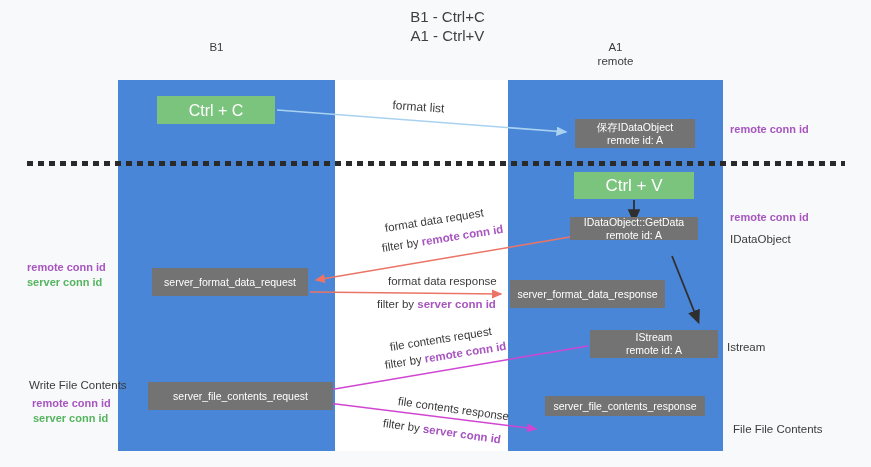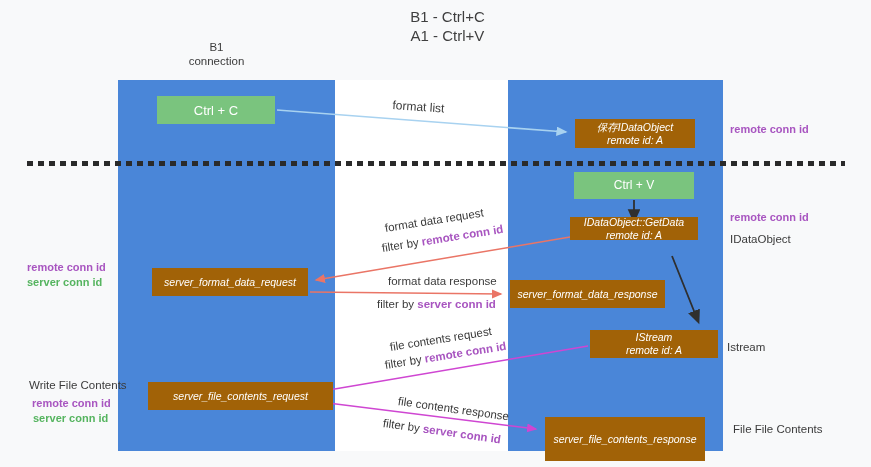--- a/index.html
+++ b/index.html
@@ -9,21 +9,21 @@
     font-size:15px;line-height:19px;color:#3f3f3f;transform:translateX(12px);}
   .lane-header{position:absolute;top:40px;text-align:center;font-size:11.5px;
     line-height:14px;color:#3c3c3c;}
   .lane{position:absolute;top:80px;height:371px;background:#4a86d8;}
   .gap{position:absolute;top:80px;left:335px;width:173px;height:371px;background:#ffffff;}
   .dashline{position:absolute;left:27px;top:161px;width:818px;height:5px;
     background:repeating-linear-gradient(90deg,#2a2a2a 0 6px,transparent 6px 11px);}
   .box{position:absolute;display:flex;flex-direction:column;align-items:center;
     justify-content:center;color:#ffffff;font-size:10.5px;line-height:13px;text-align:center;}
   .green{background:#7ac47e;}
-  .orange{background:#a16207;font-style:italic;}
+  .orange{background:#737373;}
   .lbl{position:absolute;font-size:11.5px;color:#3b3b3b;white-space:nowrap;}
   .sm{font-size:11px;}
   .bp{color:#a855c0;font-weight:bold;}
   .bg{color:#55b45f;font-weight:bold;}
   .rotL{transform:rotate(-9deg);transform-origin:left top;}
   .rotR{transform:rotate(8deg);transform-origin:left top;}
   .rotS{transform:rotate(4deg);transform-origin:left top;}
   svg.overlay{position:absolute;left:0;top:0;pointer-events:none;}
 </style>
 </head>
@@ -31,21 +31,24 @@
 
 <div class="canvas">
 
   <div class="title">
     <div>B1 - Ctrl+C</div>
     <div>A1 - Ctrl+V</div>
   </div>
 
   <div class="lane-header" style="left:108px;width:217px;">
     <div>B1</div>
-    <div>connection</div>
+  </div>
+  <div class="lane-header" style="left:508px;width:215px;">
+    <div>A1</div>
+    <div>remote</div>
   </div>
 
   <div class="gap"></div>
   <div class="lane" style="left:118px;width:217px;"></div>
   <div class="lane" style="left:508px;width:215px;"></div>
 
   <div class="dashline"></div>
 
   <svg class="overlay" width="871" height="467">
     <defs>
@@ -64,30 +67,30 @@
     </defs>
     <line x1="277" y1="110" x2="566" y2="132" stroke="#a8d2f0" stroke-width="1.6" marker-end="url(#mBlue)"></line>
     <line x1="634" y1="200" x2="634" y2="220" stroke="#2f2f2f" stroke-width="1.8" marker-end="url(#mBlack)"></line>
     <line x1="672" y1="256" x2="698" y2="321" stroke="#2f2f2f" stroke-width="1.8" marker-end="url(#mBlack)"></line>
     <line x1="570" y1="237" x2="316" y2="280" stroke="#ea7566" stroke-width="1.5" marker-end="url(#mRed)"></line>
     <line x1="310" y1="292" x2="501" y2="294" stroke="#ea7566" stroke-width="1.5" marker-end="url(#mRed)"></line>
     <line x1="588" y1="346" x2="317" y2="392" stroke="#cf46d2" stroke-width="1.5" marker-end="url(#mMag)"></line>
     <line x1="312" y1="401" x2="536" y2="429" stroke="#cf46d2" stroke-width="1.5" marker-end="url(#mMag)"></line>
   </svg>
 
-  <div class="box green" style="left:157px;top:96px;width:118px;height:28px;font-size:13px;">
+  <div class="box green" style="left:157px;top:96px;width:118px;height:28px;font-size:16px;">
     <span>Ctrl + C</span>
   </div>
 
   <div class="box orange" style="left:575px;top:119px;width:120px;height:29px;">
     <span>保存IDataObject</span>
     <span>remote id: A</span>
   </div>
 
-  <div class="box green" style="left:574px;top:172px;width:120px;height:27px;font-size:12px;">
+  <div class="box green" style="left:574px;top:172px;width:120px;height:27px;font-size:17px;">
     <span>Ctrl + V</span>
   </div>
 
   <div class="box orange" style="left:570px;top:217px;width:128px;height:23px;text-align:center;">
     <span>IDataObject::GetData</span>
     <span>remote id: A</span>
   </div>
 
   <div class="box orange" style="left:510px;top:280px;width:155px;height:28px;">
     <span>server_format_data_response</span>
@@ -99,21 +102,21 @@
 
   <div class="box orange" style="left:590px;top:330px;width:128px;height:28px;">
     <span>IStream</span>
     <span>remote id: A</span>
   </div>
 
   <div class="box orange" style="left:148px;top:382px;width:185px;height:28px;">
     <span>server_file_contents_request</span>
   </div>
 
-  <div class="box orange" style="left:545px;top:417px;width:160px;height:44px;">
+  <div class="box orange" style="left:545px;top:396px;width:160px;height:20px;">
     <span>server_file_contents_response</span>
   </div>
 
   <div class="lbl rotS" style="left:393px;top:98px;font-size:12px;">format list</div>
 
   <div class="lbl rotL" style="left:384px;top:222px;">format data request</div>
   <div class="lbl rotL" style="left:381px;top:242px;">
     <span>filter by </span><span class="bp">remote conn id</span>
   </div>
 

